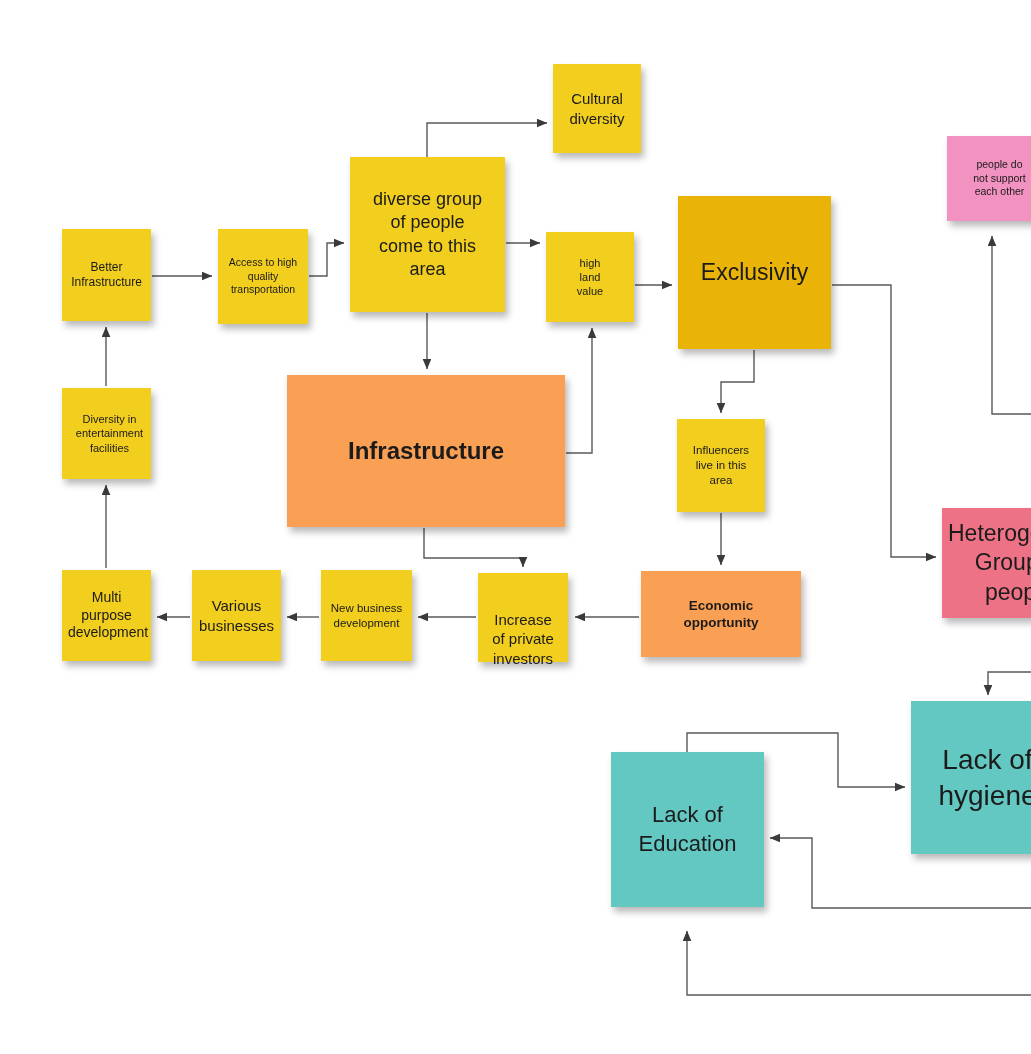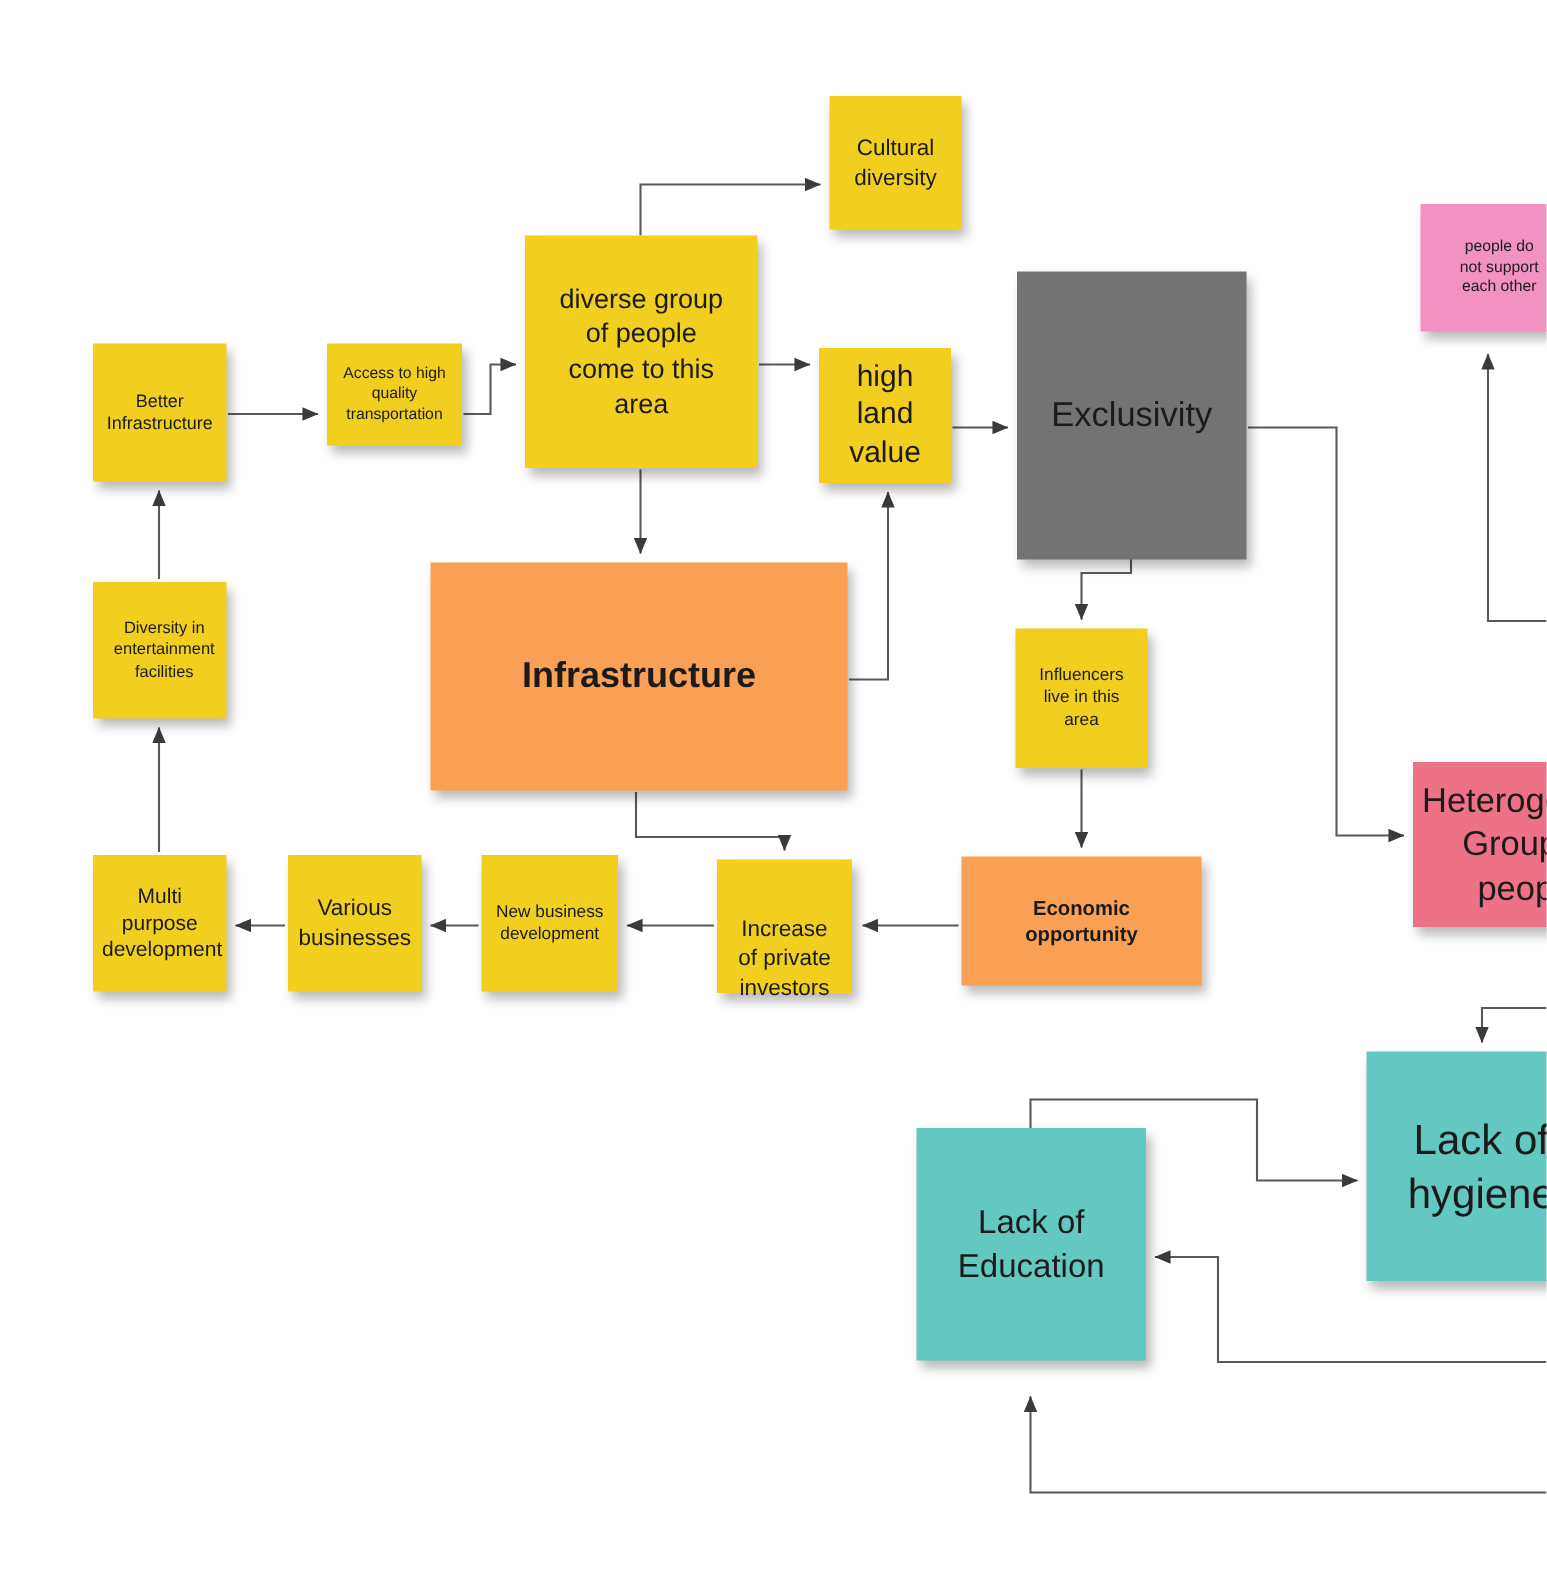--- a/index.html
+++ b/index.html
@@ -93,33 +93,33 @@
 
       <path d="M1031,672 L988,672 L988,695"></path>
 
       <path d="M1031,995 L687,995 L687,931"></path>
     </g>
   </svg>
 
 <div class="note y" style="left: 62px; top: 229px; width: 89px; height: 92px; background: rgb(242, 206, 31);">
       <span class="txt" style="font-size: 12px;">Better<br>Infrastructure</span>
     </div>
-    <div class="note y" style="left: 218px; top: 229px; width: 90px; height: 68px; background: rgb(242, 206, 31);">
+    <div class="note y" style="left: 218px; top: 229px; width: 90px; height: 95px; background: rgb(242, 206, 31);">
       <span class="txt" style="font-size: 10.5px;">Access to high<br>quality<br>transportation</span>
     </div>
     <div class="note y" style="left: 350px; top: 157px; width: 155px; height: 155px; background: rgb(242, 206, 31);">
       <span class="txt" style="font-size: 18px;">diverse group<br>of people<br>come to this<br>area</span>
     </div>
     <div class="note y" style="left: 553px; top: 64px; width: 88px; height: 89px; background: rgb(242, 206, 31);">
       <span class="txt" style="font-size: 15px;">Cultural<br>diversity</span>
     </div>
     <div class="note y" style="left: 546px; top: 232px; width: 88px; height: 90px; background: rgb(242, 206, 31);">
-      <span class="txt" style="font-size: 20px;">high<br>land<br>value</span>
+      <span class="txt" style="font-size: 11px;">high<br>land<br>value</span>
     </div>
-    <div class="note y" style="left: 678px; top: 181px; width: 153px; height: 192px; background: #737373;">
+    <div class="note y" style="left: 678px; top: 196px; width: 153px; height: 153px; background: #eab308;">
       <span class="txt" style="font-size: 23px;">Exclusivity</span>
     </div>
     <div class="note pk" style="left: 947px; top: 136px; width: 105px; height: 85px; background: rgb(241, 146, 193);">
       <span class="txt" style="font-size: 10.5px;">people do<br>not support<br>each other</span>
     </div>
     <div class="note rd" style="left: 942px; top: 508px; width: 155px; height: 110px; background: rgb(238, 114, 134);">
       <span class="txt" style="font-size: 23px;">Heterogeneous<br>Group of<br>people</span>
     </div>
     <div class="note o" style="left: 287px; top: 375px; width: 278px; height: 152px; background: rgb(249, 160, 85);">
       <span class="txt bold" style="font-size: 24px;">Infrastructure</span>

